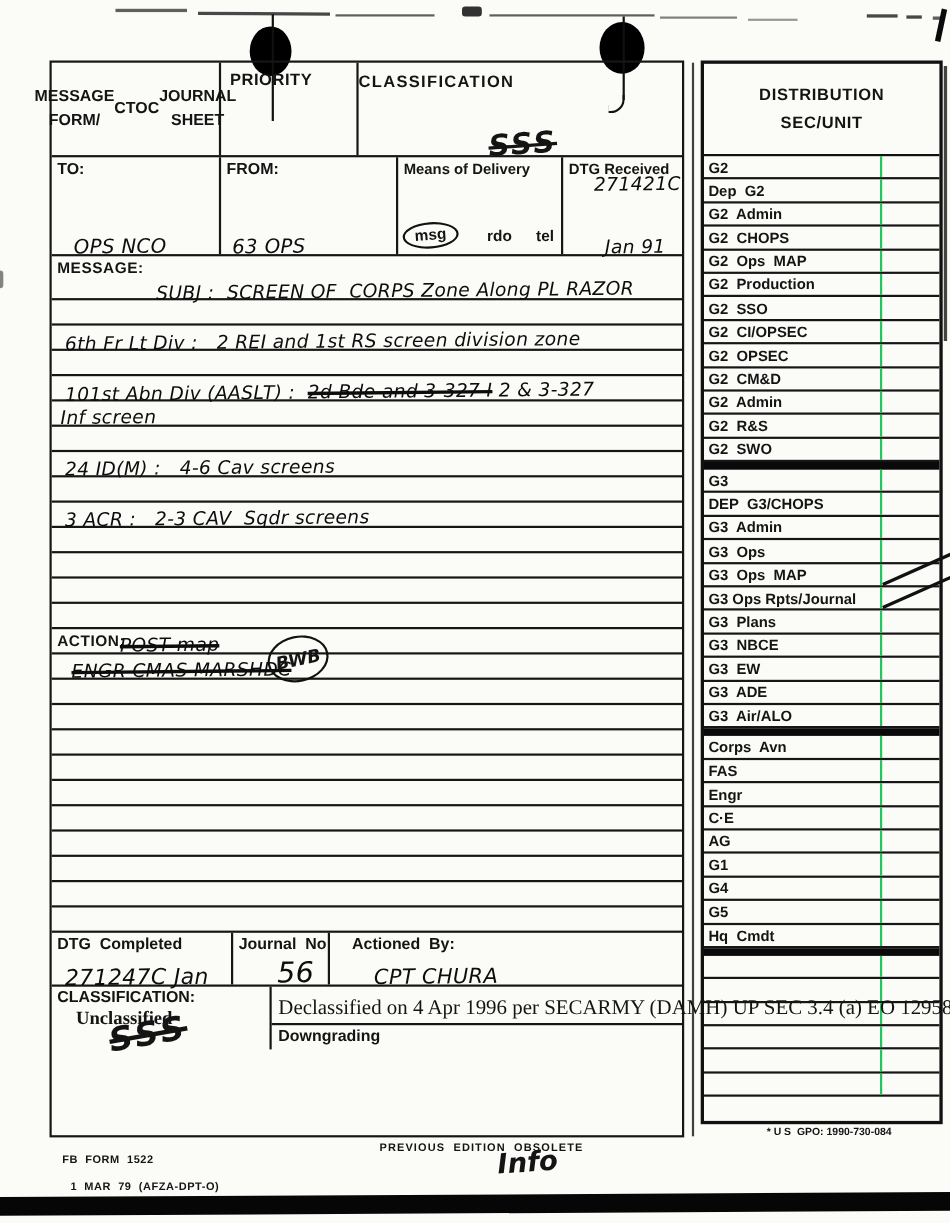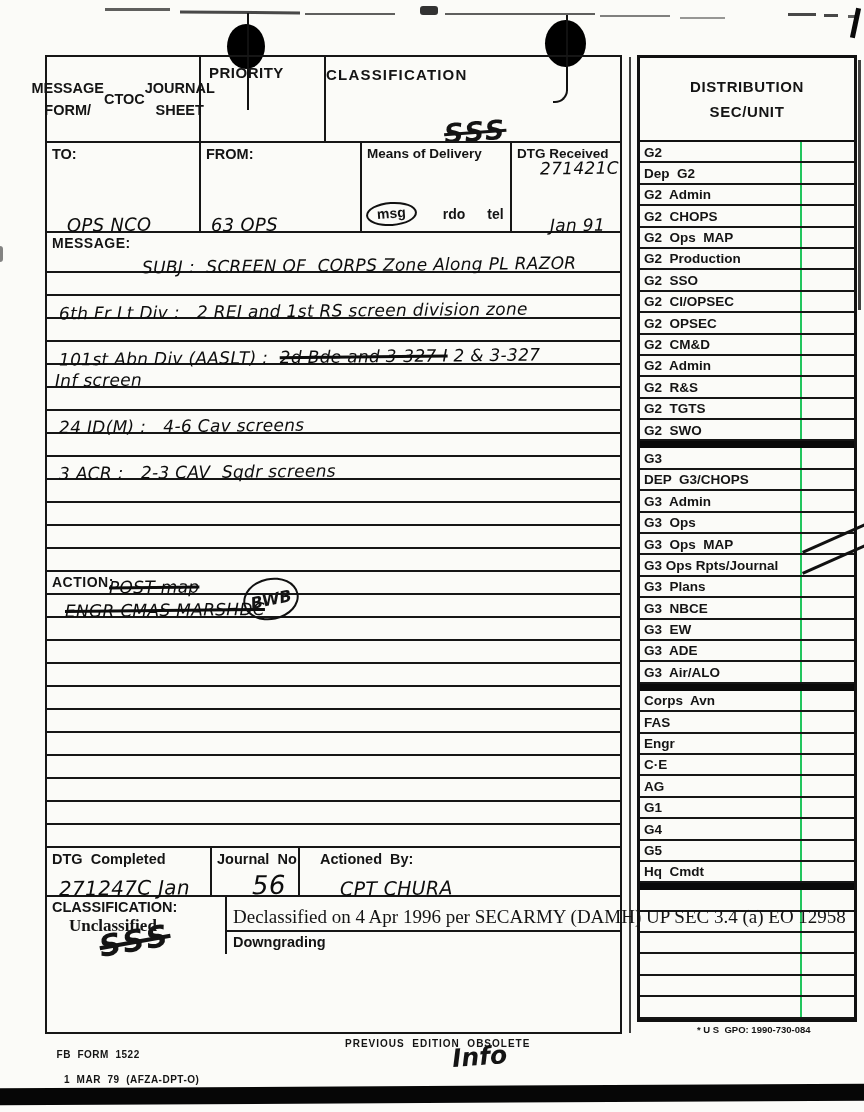--- a/index.html
+++ b/index.html
@@ -84,21 +84,21 @@
     font-weight: bold; font-size: 16px; transform: rotate(-12deg); z-index: 7; }
 
   
   .bottom-row { display: flex; height: 49px; border-bottom: 2.5px solid #161616; }
   .bottom-row .cell { position: relative; }
   .dtgc-box { width: 165px; border-right: 2px solid #161616; }
   .jno-box { width: 88px; border-right: 2px solid #161616; }
   .actioned-box { flex: 1; }
 
   .class-footer { display: flex; height: 57px; }
-  .cf-left { width: 180px; border-right: 2px solid #161616; position: relative;
+  .cf-left { width: 200px; border-right: 2px solid #161616; position: relative;
     padding: 2px 5px; font-weight: bold; font-size: 14.5px; }
   .cf-stamp { position: absolute; left: 22px; top: 19px;
     font-family: "Liberation Serif", serif; font-weight: bold; font-size: 17px; }
   .cf-sss { position: absolute; left: 52px; top: 26px; font-family: "DejaVu Sans", sans-serif;
     font-style: italic; font-weight: bold; font-size: 30px; letter-spacing: 3px;
     text-decoration: line-through; text-decoration-thickness: 3.5px;
     transform: rotate(-10deg); z-index: 8; }
   .cf-right { flex: 1; display: flex; flex-direction: column; }
   .cf-declass { flex: 1; position: relative; }
   .cf-declass span { position: absolute; left: 6px; top: 9px;
@@ -208,24 +208,20 @@
       </div>
       <div class="dist-row">
         <div class="dist-label">G2  Admin</div>
         <div class="dist-check"></div>
       </div>
       <div class="dist-row">
         <div class="dist-label">G2  R&amp;S</div>
         <div class="dist-check"></div>
       </div>
       <div class="dist-row">
-        <div class="dist-label">G2  TGTS</div>
-        <div class="dist-check"></div>
-      </div>
-      <div class="dist-row">
         <div class="dist-label">G2  SWO</div>
         <div class="dist-check"></div>
       </div>
       <div class="dist-divider"></div>
       <div class="dist-row">
         <div class="dist-label">G3</div>
         <div class="dist-check"></div>
       </div>
       <div class="dist-row">
         <div class="dist-label">DEP  G3/CHOPS</div>

